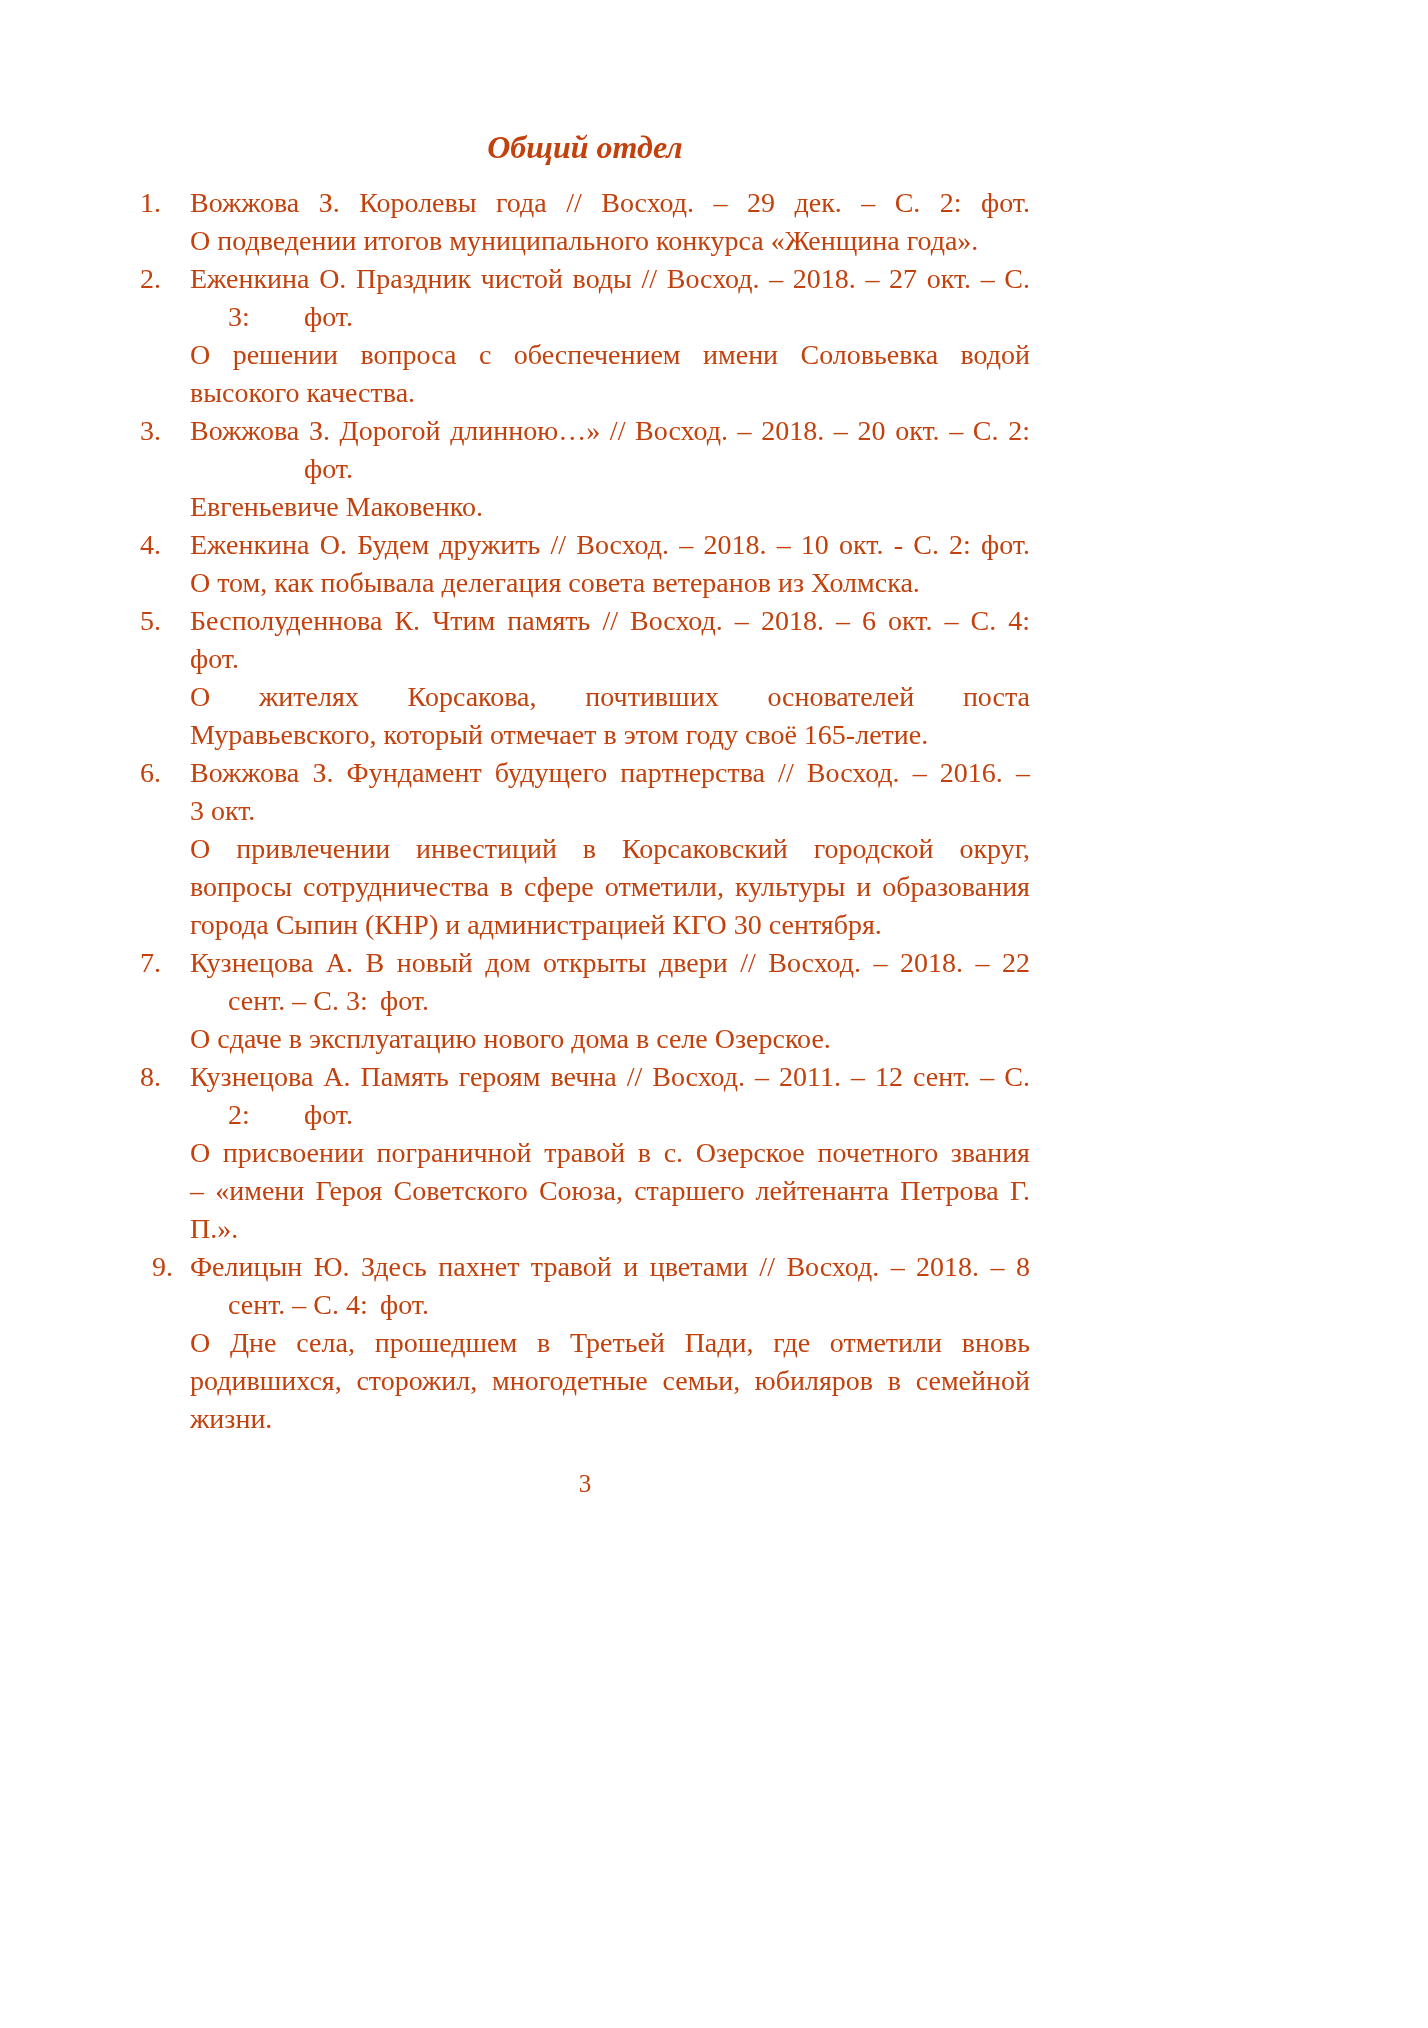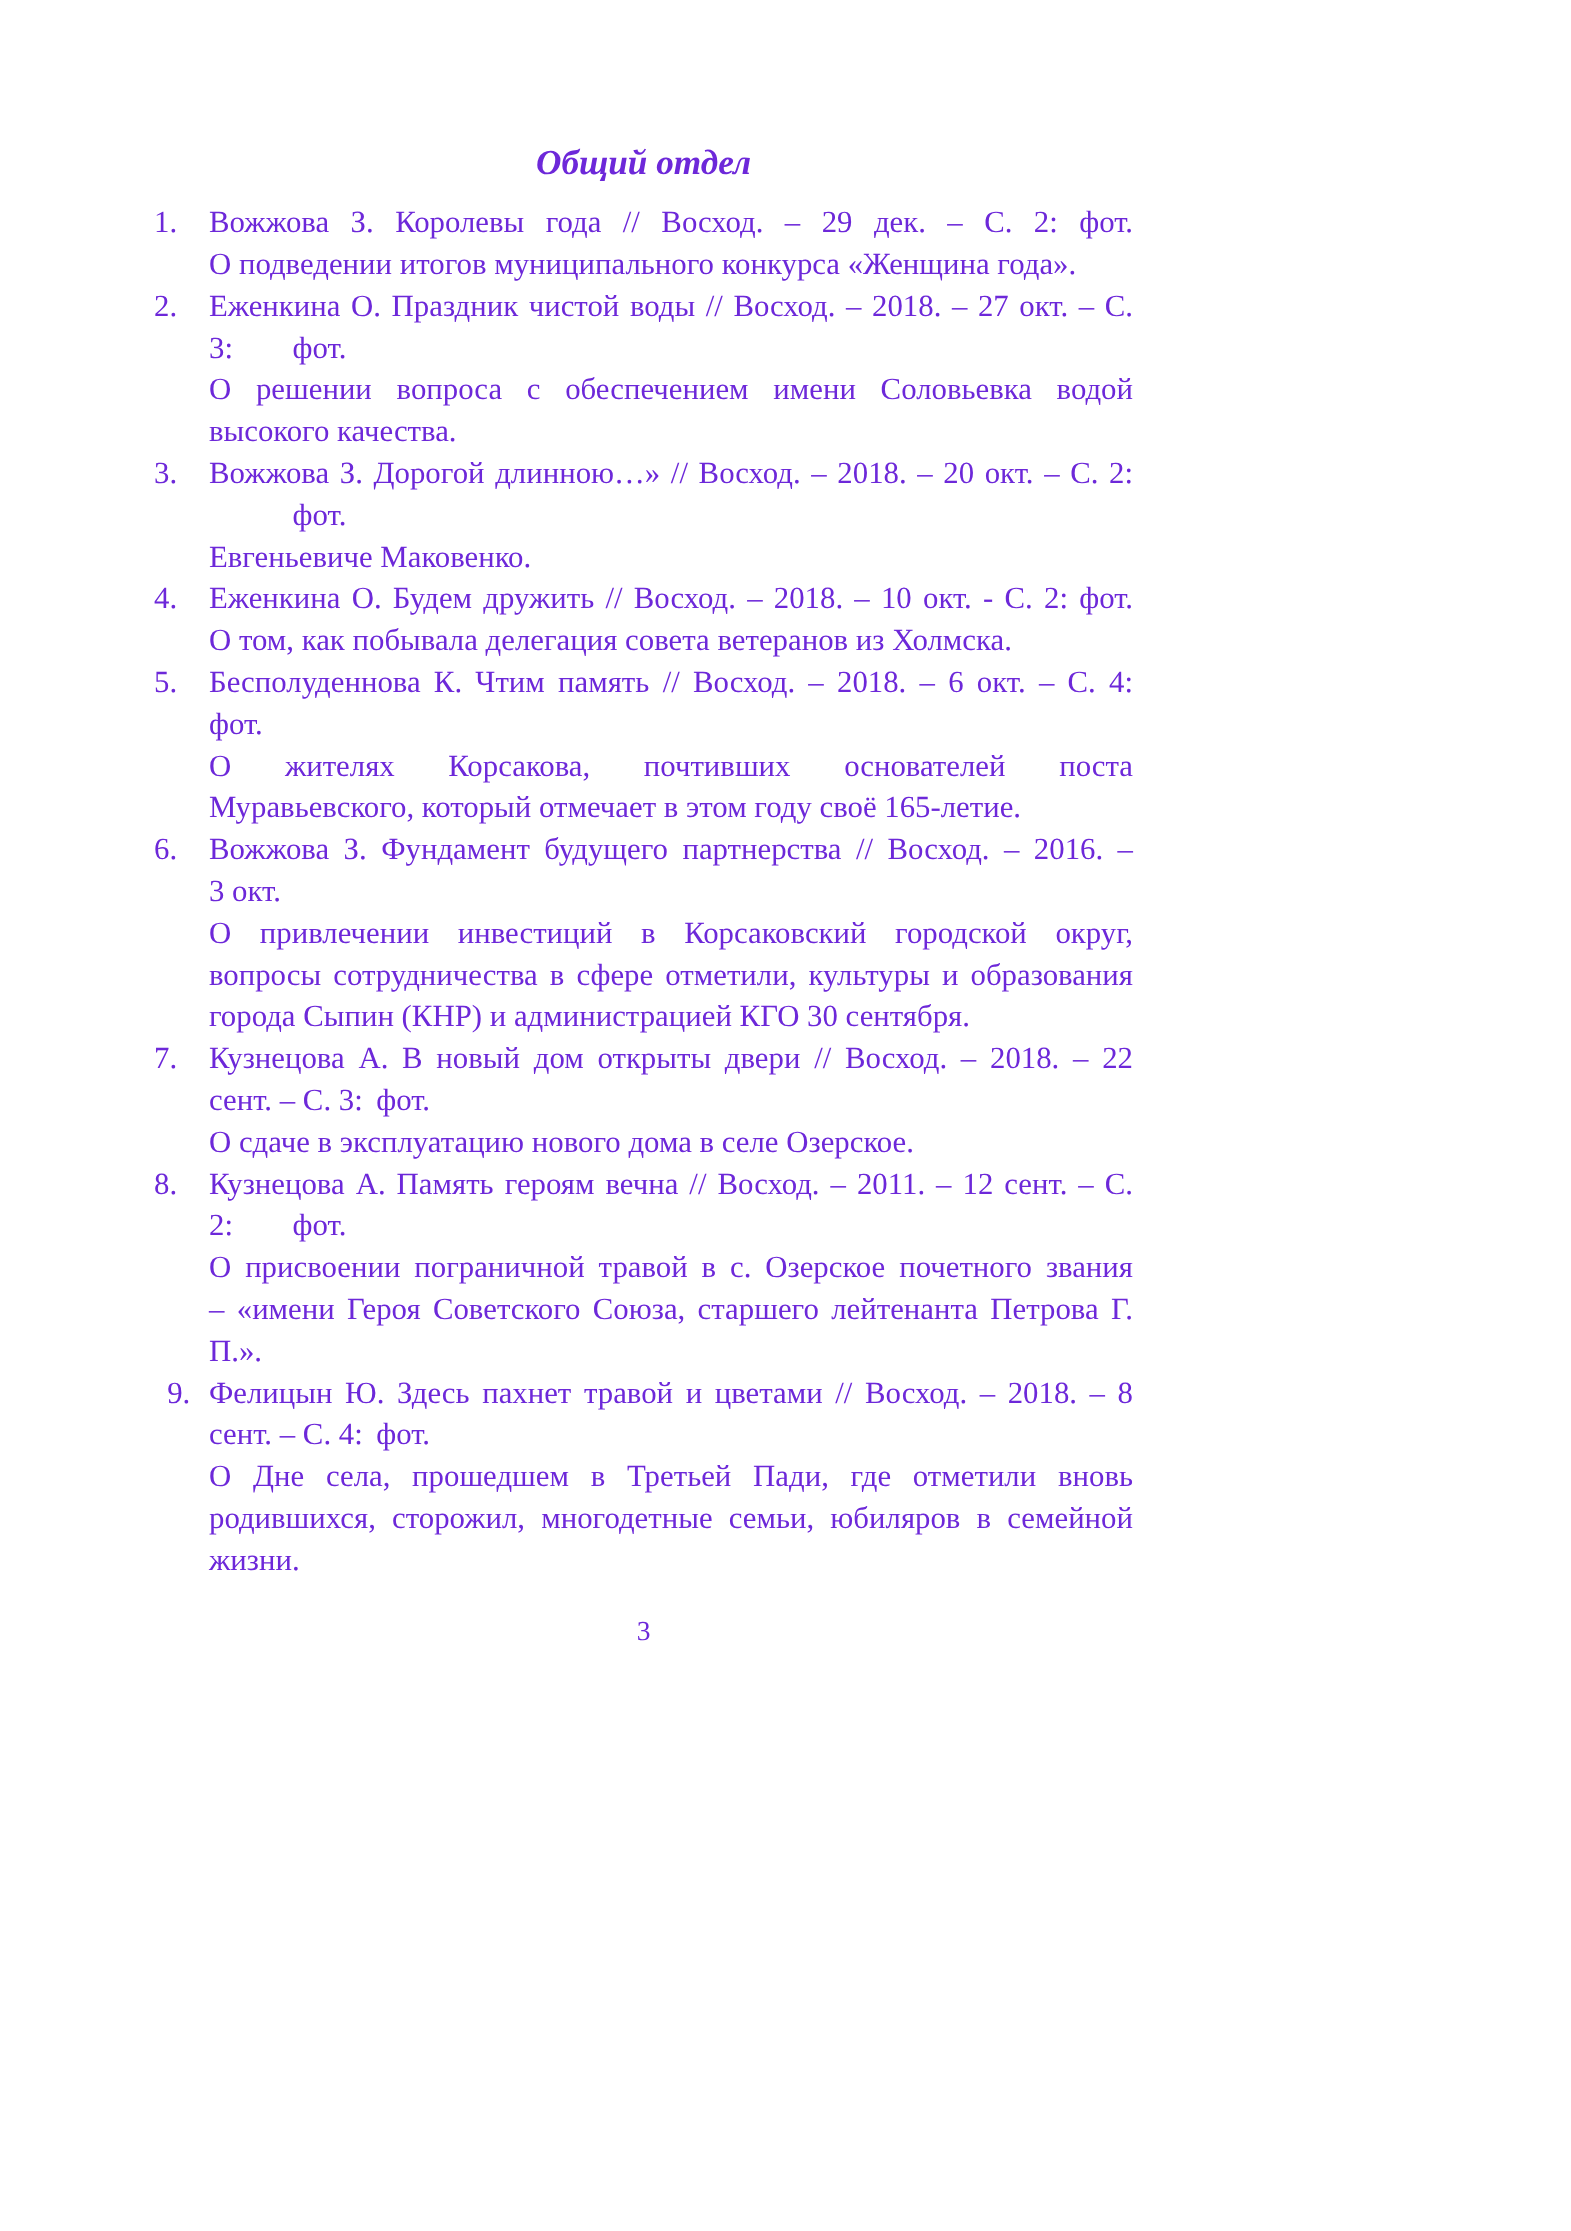--- a/index.html
+++ b/index.html
@@ -2,21 +2,21 @@
 <html><head>
 <meta charset="utf-8">
 <style>
   html, body { margin: 0; padding: 0; background: #ffffff; }
   .page {
     position: relative;
     width: 1428px;
     height: 2028px;
     background: #ffffff;
     font-family: "Liberation Serif", serif;
-    color: #6d28d9;
+    color: #c2410c;
     overflow: hidden;
   }
   .content {
     position: absolute;
     left: 140px;
     top: 126px;
     width: 890px;
   }
   .title {
     font-size: 32px;
@@ -43,20 +43,21 @@
     min-height: 38px;
   }
   .j {
     text-align: justify;
     text-align-last: justify;
   }
   .l { text-align: left; }
   .pre {
     white-space: pre-wrap;
     tab-size: 76px;
+    margin-left: 38px;
     -moz-tab-size: 76px;
   }
   .pagenum {
     position: absolute;
     top: 1470px;
     left: 140px;
     width: 890px;
     text-align: center;
     font-size: 25px;
   }

